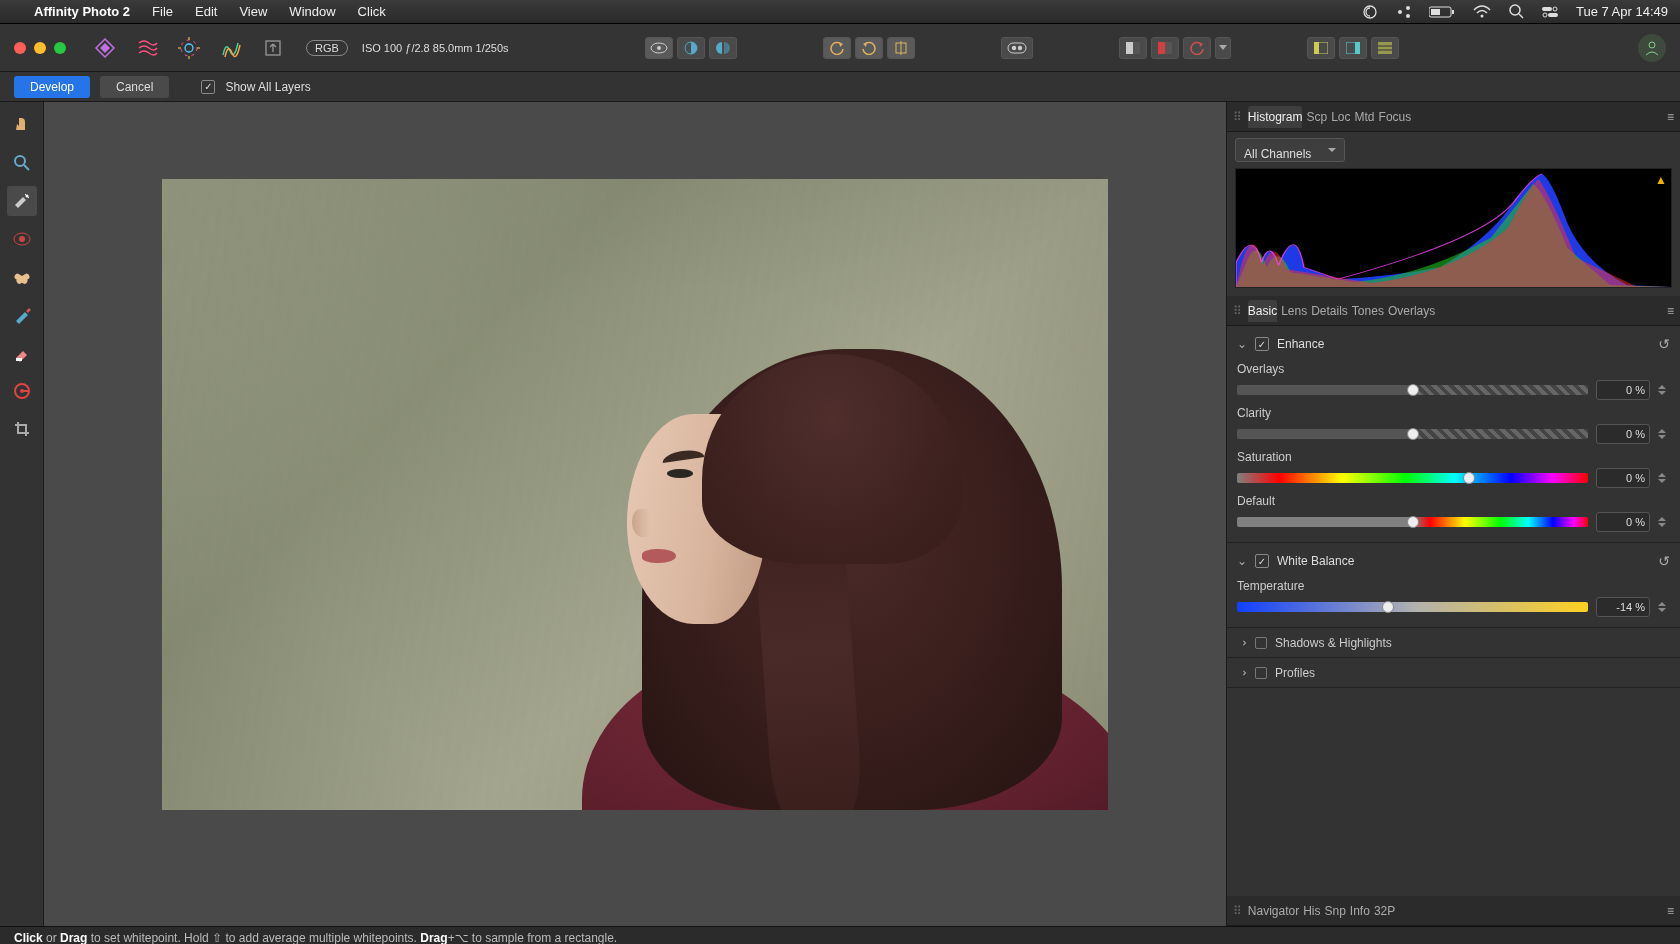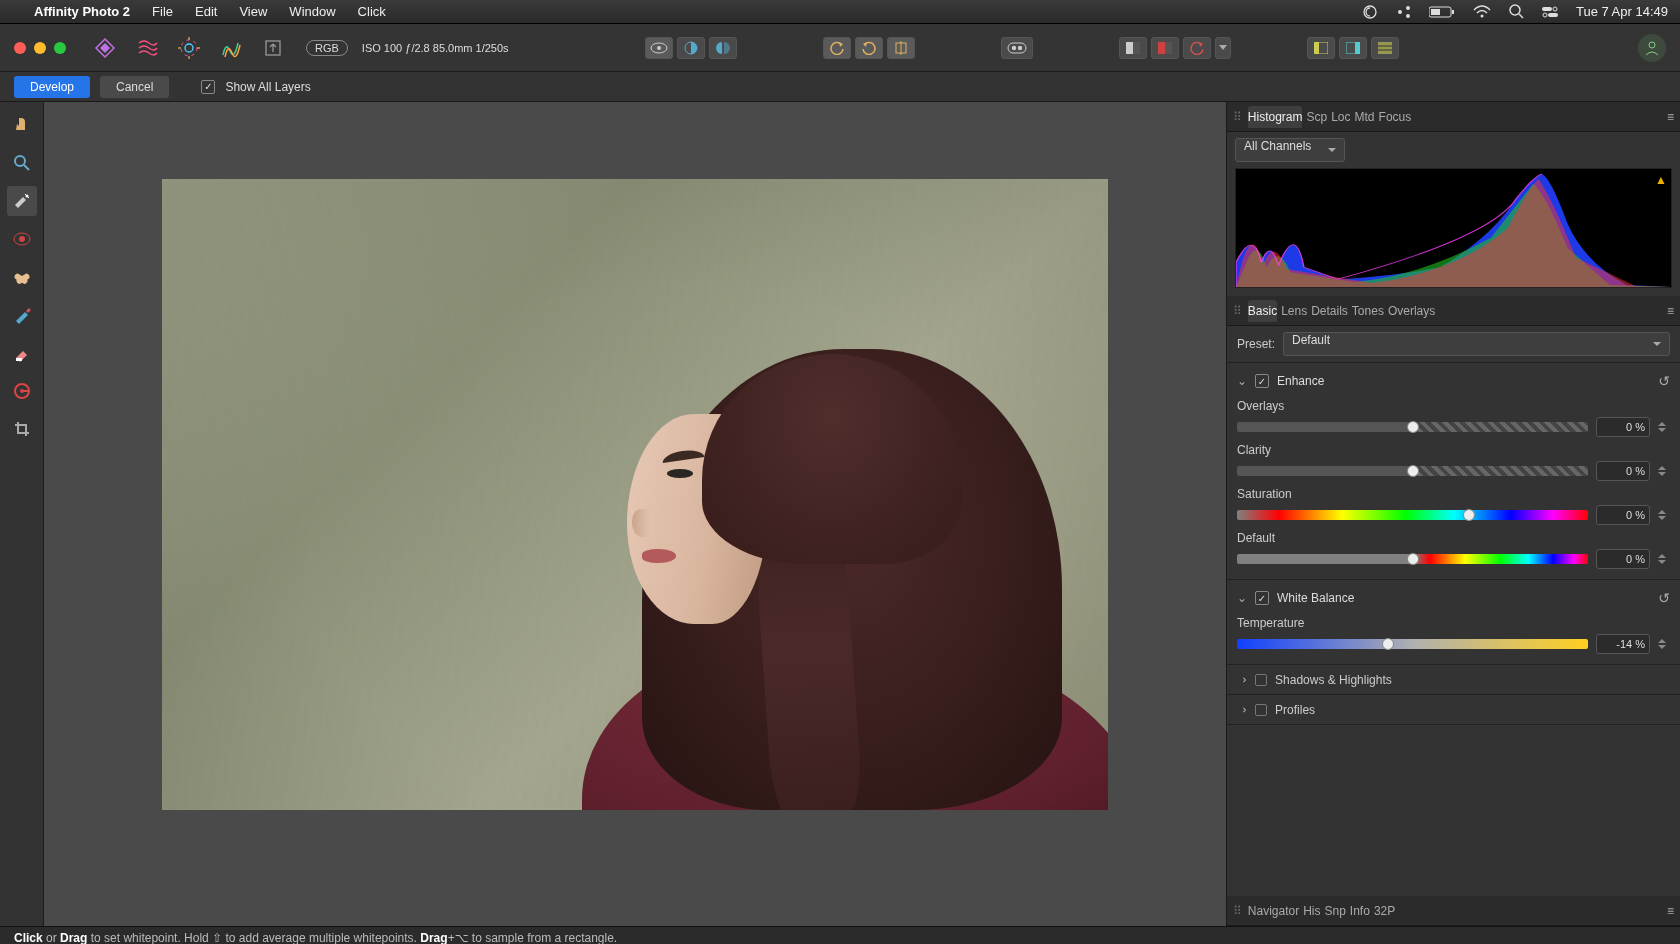--- a/index.html
+++ b/index.html
@@ -70,21 +70,21 @@
   border-radius: 40% 30% 20% 20%; transform: rotate(-4deg); }
 
 
 .rightpanel { width: 454px; background: #333; border-left: 1px solid #1a1a1a; display: flex; flex-direction: column; }
 .tabs { display: flex; align-items: center; height: 30px; background: #2b2b2b; border-bottom: 1px solid #1a1a1a; padding: 0 6px; gap: 4px; font-size: 12px; }
 .tab { padding: 4px 0; color: #aaa; border-radius: 3px 3px 0 0; }
 .tab.active { background: #3e3e3e; color: #eee; }
 .tabs .grip { color:#666; margin-right:4px; letter-spacing:-2px; }
 .tabs .menu { margin-left: auto; color: #aaa; }
 
-.dropdown { background: #3e3e3e; border: 1px solid #555; border-radius: 3px; height: 24px; display: flex; align-items: flex-start; padding: 0 8px; font-size: 12px; color: #ddd; position: relative; }
+.dropdown { background: #3e3e3e; border: 1px solid #555; border-radius: 3px; height: 24px; display: flex; align-items: flex-end; padding: 0 8px; font-size: 12px; color: #ddd; position: relative; }
 .dropdown::after { content:""; position:absolute; right:8px; top:50%; width:0;height:0; border-left:4px solid transparent;border-right:4px solid transparent;border-top:4px solid #aaa; transform:translateY(-50%); box-shadow: 0 -8px 0 -2px #aaa; }
 .dropdown.small { width: 110px; margin: 6px 8px; }
 
 .histogram { margin: 0 8px 8px 8px; height: 120px; background: #000; border: 1px solid #222; position: relative; overflow:hidden; }
 .histogram .warn { position:absolute; right:4px; top:4px; color:#f0b000; font-size:12px; }
 .preset-row { display:flex; align-items:center; padding: 6px 10px; gap:8px; border-bottom:1px solid #222; }
 .preset-row .dropdown { flex:1; }
 
 .section { border-bottom: 1px solid #222; padding: 6px 10px 10px 10px; }
 .section-header { display:flex; align-items:center; gap:8px; height: 24px; font-size:12px; color:#ddd; }
@@ -443,26 +443,20 @@
     <div class="tabs">
       <span class="grip">⠿</span>
       <span class="tab active">Basic</span>
       <span class="tab">Lens</span>
       <span class="tab">Details</span>
       <span class="tab">Tones</span>
       <span class="tab">Overlays</span>
       <span class="menu">≡</span>
     </div>
 
-    <div class="preset-row">
-      <span style="font-size:12px;color:#ccc">Preset:</span>
-      <div class="dropdown">
-          <span>Default</span>
-        </div>
-    </div>
 
     <div class="section">
       <div class="section-header">
         <span class="disclose">⌄</span>
         <span class="chk on"></span>
         <span>Enhance</span>
         <span class="reset">↺</span>
       </div>
 
       <div class="slider-row">

